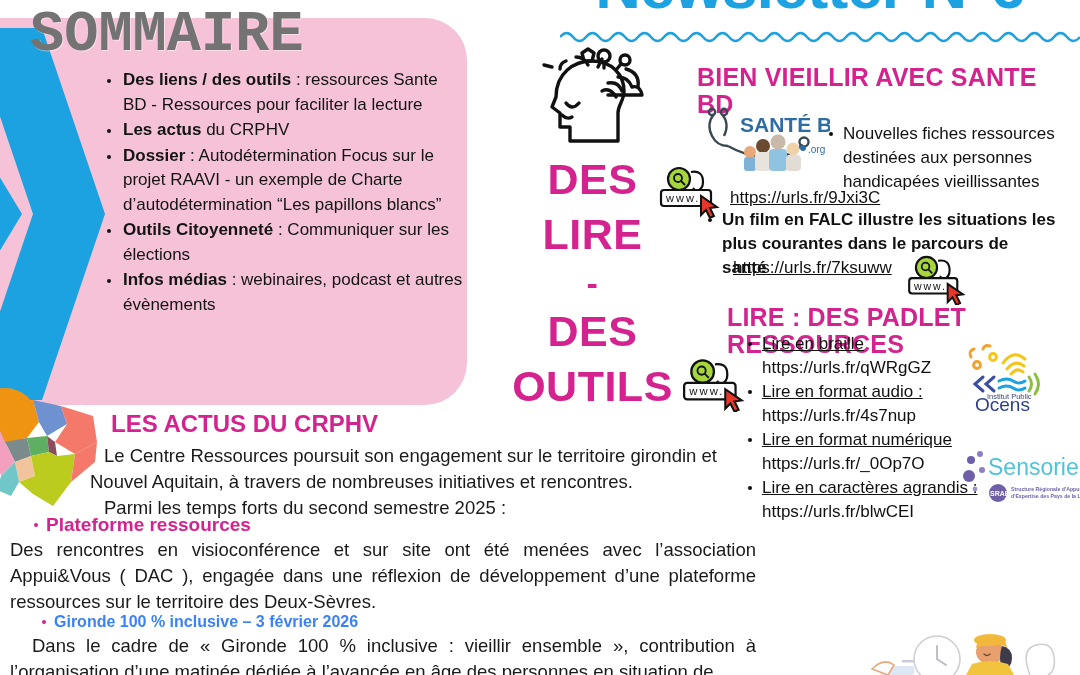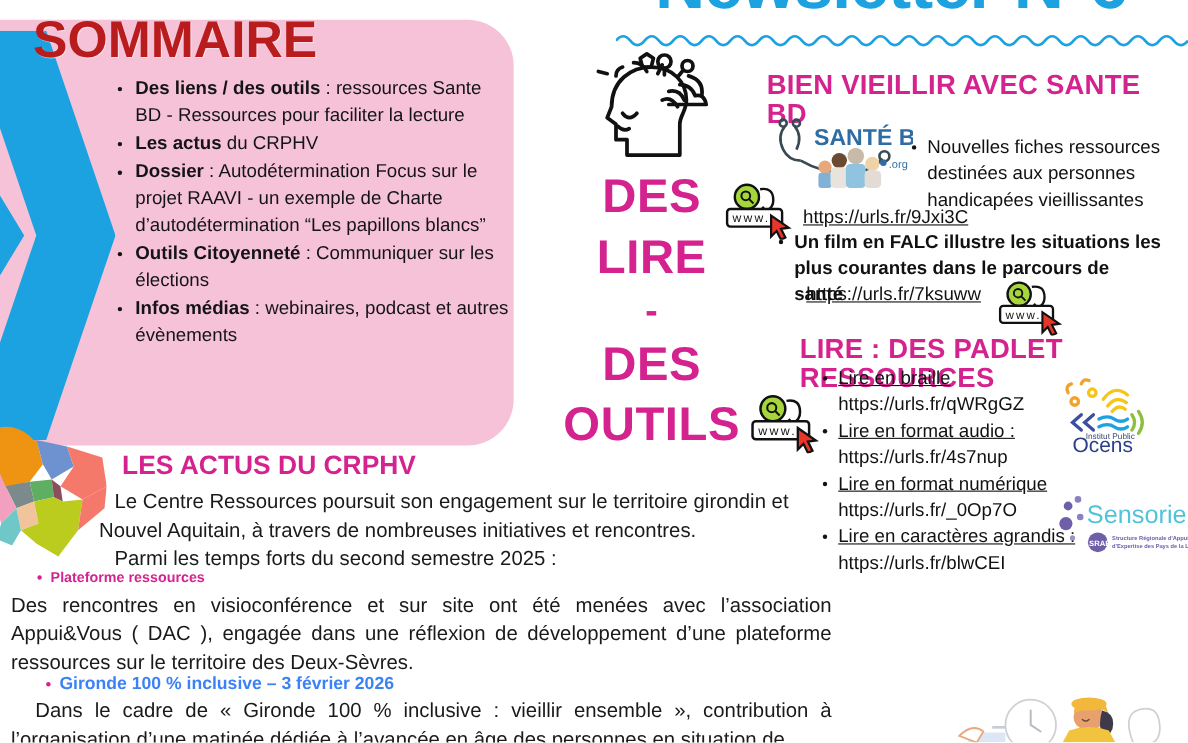--- a/index.html
+++ b/index.html
@@ -23,22 +23,22 @@
   .wave{position:absolute;left:560px;top:29px;width:520px;height:16px;}
 
   
   .pink-box{
     position:absolute;left:-20px;top:18px;width:487px;height:387px;
     background:#F5C2D8;border-radius:0 42px 42px 0;
   }
   .chevrons{position:absolute;left:-30px;top:28px;width:135px;height:372px;}
   .sommaire{
     position:absolute;left:30px;top:12px;
-    font-family:Liberation Sans, sans-serif;
-    font-weight:bold;font-size:47px;line-height:47px;color:#b91c1c;
+    font-family:Liberation Mono, monospace;
+    font-weight:bold;font-size:57px;line-height:47px;color:#737373;
     letter-spacing:0px;
     text-shadow:1px 1px 0 rgba(255,255,255,.45);
   }
   ul.summary{
     position:absolute;left:104px;top:68px;width:360px;
     margin:0;padding:0;list-style:none;
   }
   ul.summary li{
     position:relative;padding-left:19px;margin:0 0 1px 0;
     font-size:17px;line-height:24.5px;color:#141414;
@@ -105,21 +105,21 @@
   }
   .body-txt{
     font-family:"Liberation Sans Narrow","Liberation Sans",sans-serif;
     font-size:18.5px;line-height:26px;color:#1a1a1a;
   }
   #actus-p1{position:absolute;left:90px;top:443px;width:640px;}
   #actus-p1 .ind{display:block;text-indent:14px;}
   #sub1{
     position:absolute;left:32px;top:514px;color:#D4238F;font-weight:bold;
     font-family:"Liberation Sans Narrow","Liberation Sans",sans-serif;
-    font-size:13px;line-height:22px;padding-left:14px;
+    font-size:19px;line-height:22px;padding-left:14px;
   }
   #sub1:before{content:"";position:absolute;left:2px;top:9px;width:4px;height:4px;border-radius:50%;background:#D4238F;}
   #actus-p2{position:absolute;left:10px;top:537px;width:746px;text-align:justify;}
   #sub2{
     position:absolute;left:40px;top:611px;color:#3b82f6;font-weight:bold;
     font-family:"Liberation Sans Narrow","Liberation Sans",sans-serif;
     font-size:16px;line-height:22px;padding-left:14px;
   }
   #sub2:before{content:"";position:absolute;left:2px;top:9px;width:4px;height:4px;border-radius:50%;background:#D4238F;}
   #actus-p3{position:absolute;left:10px;top:633px;width:746px;text-align:justify;}

